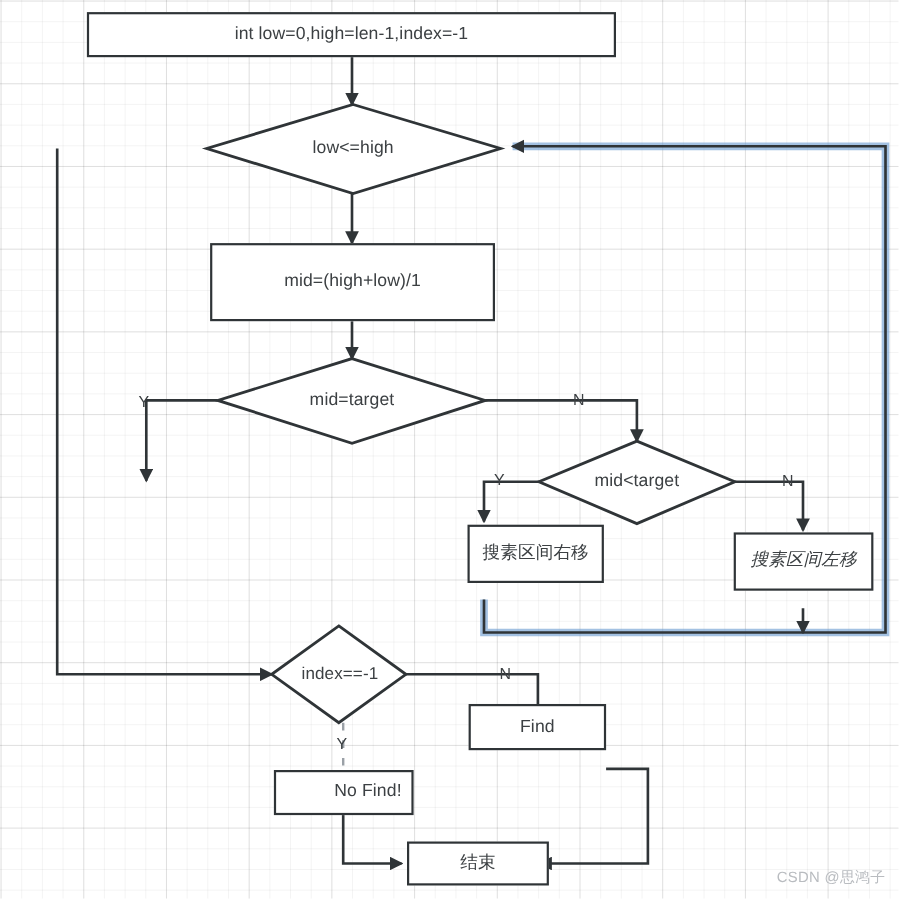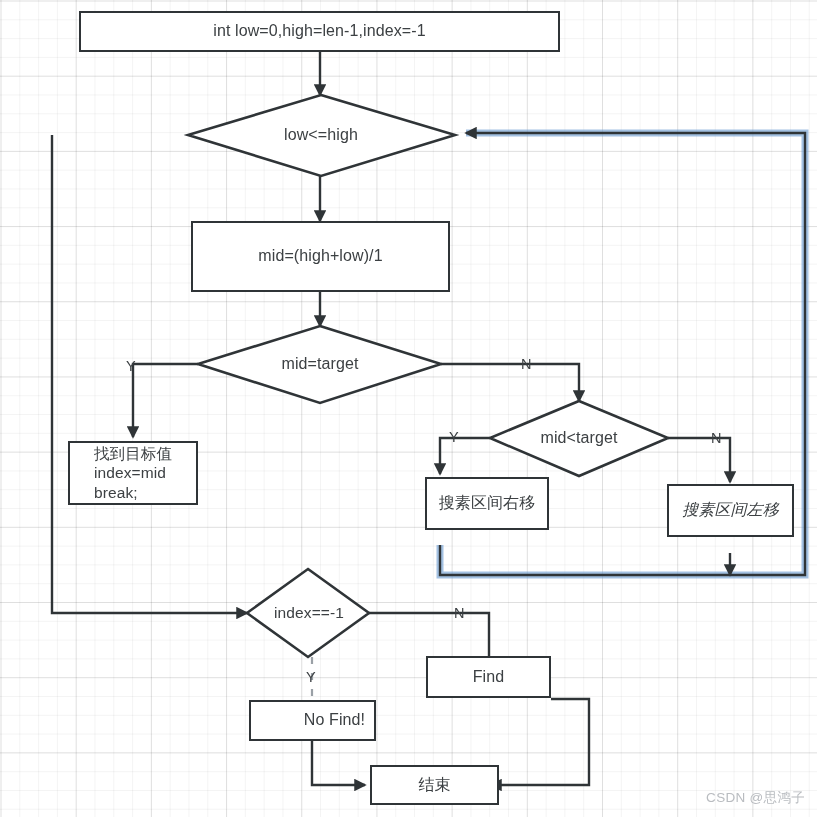--- a/index.html
+++ b/index.html
@@ -147,31 +147,28 @@
 
   <div class="diamond-hit" style="left:188px; top:95px; width:267px; height:81px;"></div>
   <div class="diamond-hit" style="left:198px; top:326px; width:243px; height:77px;"></div>
   <div class="diamond-hit" style="left:490px; top:401px; width:178px; height:75px;"></div>
   <div class="diamond-hit" style="left:247px; top:569px; width:122px; height:88px;"></div>
 
   <div class="node" style="left:79px; top:11px; width:481px; height:41px;">int low=0,high=len-1,index=-1</div>
 
   <div class="node" style="left:191px; top:221px; width:259px; height:71px;">mid=(high+low)/1</div>
 
-  <div class="node multiline" style="left:68px; top:441px; width:130px; height:64px;">找到目标值
-index=mid
-break;</div>
 
   <div class="node" style="left:378px; top:477px; width:124px; height:53px;margin-left:47px;">搜素区间右移</div>
 
   <div class="node" style="left:667px; top:484px; width:127px; height:53px;font-style:italic;">搜素区间左移</div>
 
   <div class="node" style="left:249px; top:700px; width:127px; height:41px;padding-left:44px;">No Find!</div>
 
-  <div class="node" style="left:426px; top:656px; width:125px; height:42px;">Find</div>
+  <div class="node" style="left:426px; top:640px; width:125px; height:42px;">Find</div>
 
   <div class="node" style="left:370px; top:765px; width:129px; height:40px;">结束</div>
 
   <div class="edge-label" style="left:126px; top:359px;">Y</div>
   <div class="edge-label" style="left:521px; top:357px;">N</div>
   <div class="edge-label" style="left:449px; top:430px;">Y</div>
   <div class="edge-label" style="left:711px; top:431px;">N</div>
   <div class="edge-label" style="left:306px; top:670px;">Y</div>
   <div class="edge-label" style="left:454px; top:606px;">N</div>
 

